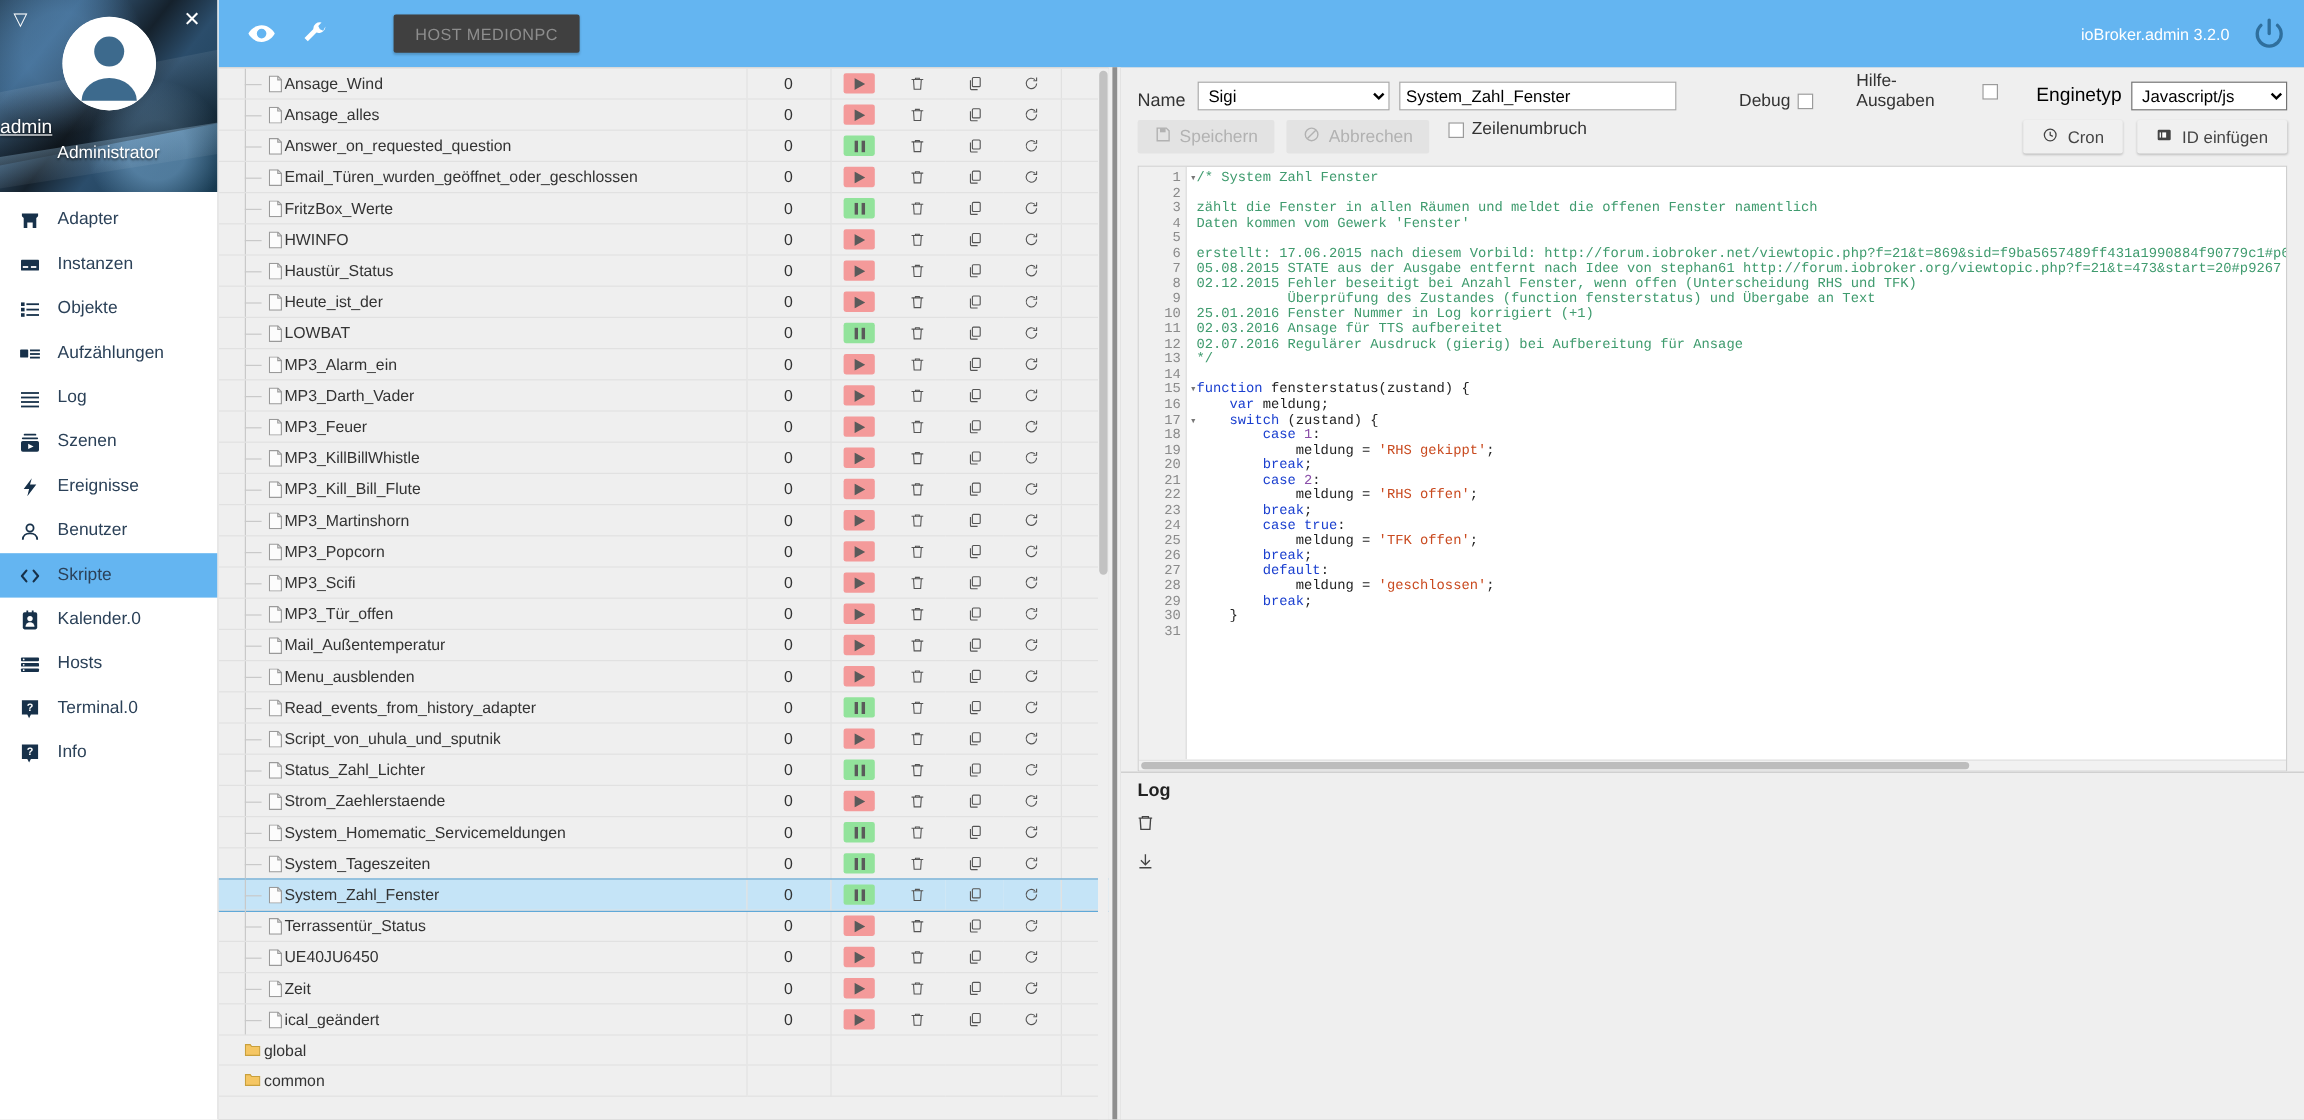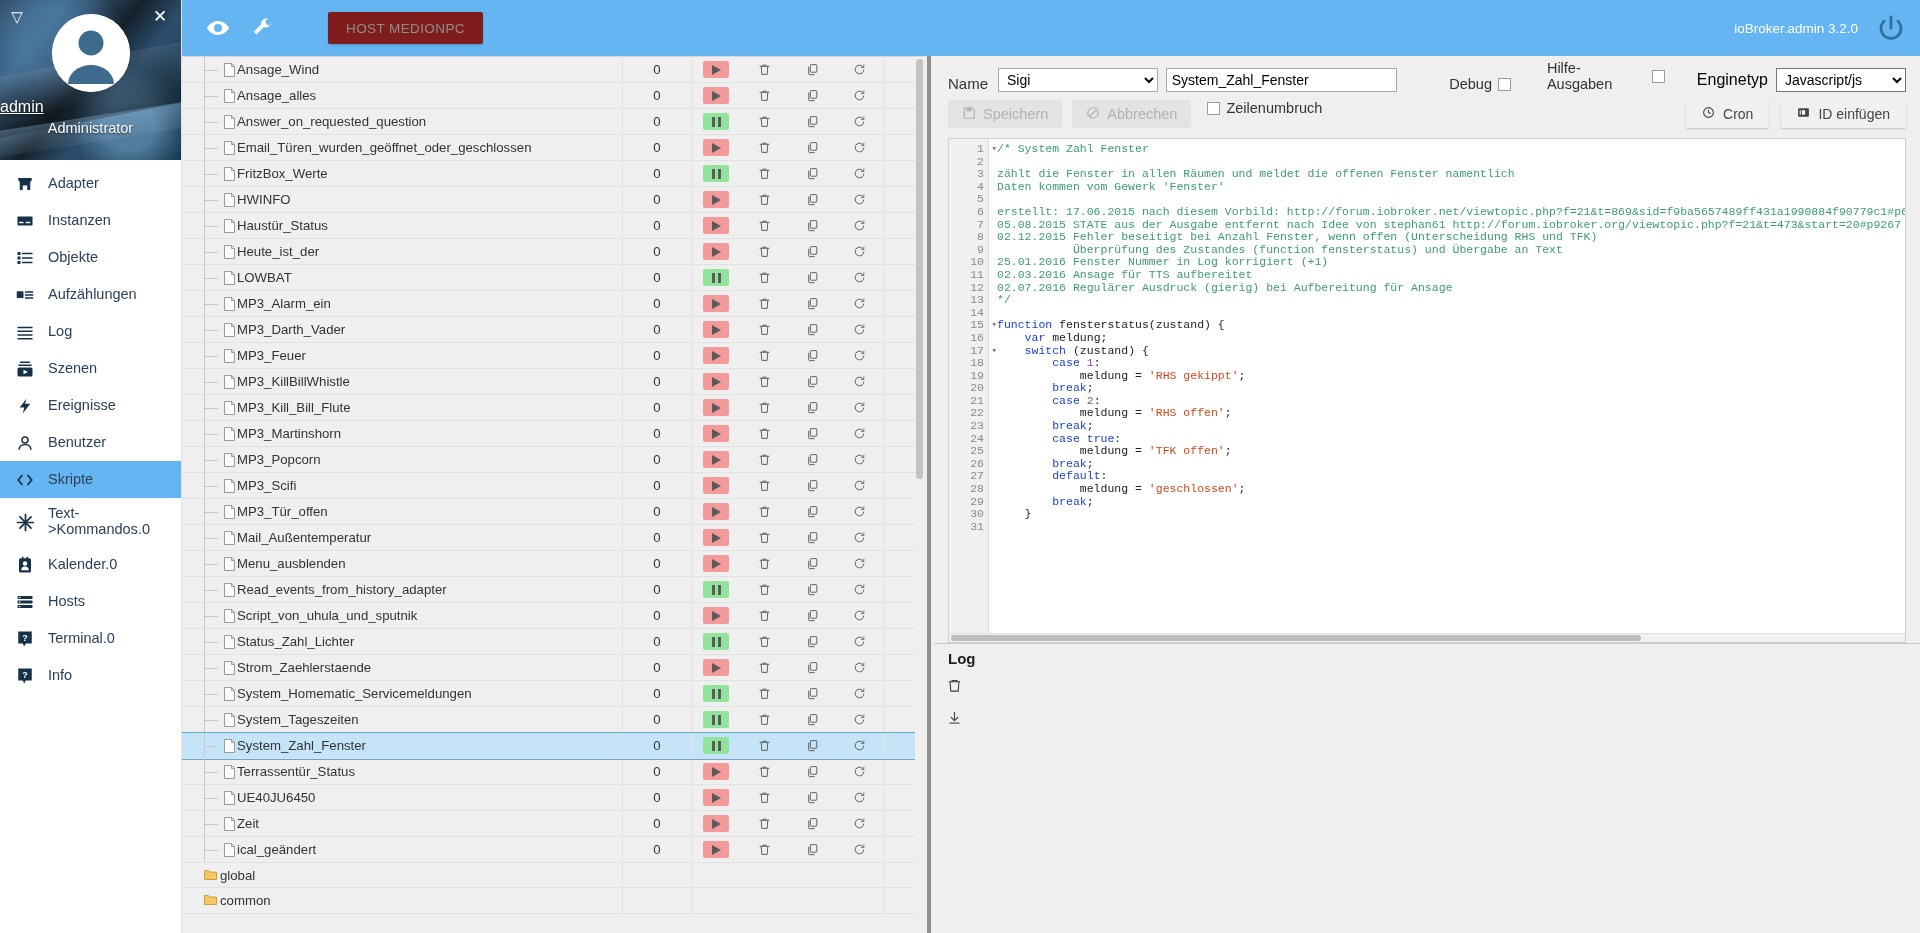--- a/index.html
+++ b/index.html
@@ -84,21 +84,21 @@
   .topbar {
     height:56px; background:#64b5f1; display:flex; align-items:center;
     padding:0 14px; flex:0 0 56px; position:relative;
   }
   .tb-icon {
     width:44px; height:40px; display:flex; align-items:center; justify-content:center;
     color:#fff; cursor:pointer;
   }
   .host-btn {
     margin-left:44px; height:32px; padding:0 18px; border:0; border-radius:2px;
-    background:#7f1d1d; color:#8d8d8d; font-size:13.5px; letter-spacing:.4px;
+    background:#404040; color:#8d8d8d; font-size:13.5px; letter-spacing:.4px;
     cursor:pointer; font-family:"Liberation Sans", sans-serif;
     display:flex; align-items:center;
     box-shadow:0 1px 2px rgba(0,0,0,.18);
   }
   .tb-spacer { flex:1; }
   .tb-version { color:#fff; font-size:13.5px; margin-right:18px; }
   .tb-power { width:30px; height:30px; cursor:pointer; color:#2f6f9d; }
 
   
   .content { flex:1; display:flex; min-height:0; background:#a3a3a3; }
@@ -357,34 +357,20 @@
       <div class="sb-item active">
         <span class="ic">
           <svg width="18" height="18" viewBox="0 0 24 24" fill="none" stroke="currentColor" stroke-width="2.4" stroke-linecap="round" stroke-linejoin="round">
               <polyline points="8,6 3,12 8,18"></polyline>
               <polyline points="16,6 21,12 16,18"></polyline>
             </svg>
         </span>
         <span class="lbl">Skripte</span>
       </div>
 
-      <div class="sb-item tall">
-        <span class="ic">
-          <svg width="19" height="19" viewBox="0 0 24 24" fill="none" stroke="currentColor" stroke-width="2.2" stroke-linecap="round">
-              <line x1="12" y1="2" x2="12" y2="22"></line>
-              <line x1="2" y1="12" x2="22" y2="12"></line>
-              <line x1="5" y1="5" x2="19" y2="19"></line>
-              <line x1="19" y1="5" x2="5" y2="19"></line>
-            </svg>
-        </span>
-        <span class="lbl">
-          <span>Text-</span>
-          <span class="l2">&gt;Kommandos.0</span>
-        </span>
-      </div>
 
       <div class="sb-item">
         <span class="ic">
           <svg width="18" height="18" viewBox="0 0 24 24" fill="currentColor">
               <rect x="4" y="3" width="16" height="19" rx="2"></rect>
               <rect x="8" y="1" width="2" height="4" fill="#17314a"></rect>
               <rect x="14" y="1" width="2" height="4" fill="#17314a"></rect>
               <circle cx="12" cy="10" r="3" fill="#fff"></circle>
               <path d="M7 19a5 5 0 0 1 10 0z" fill="#fff"></path>
             </svg>

